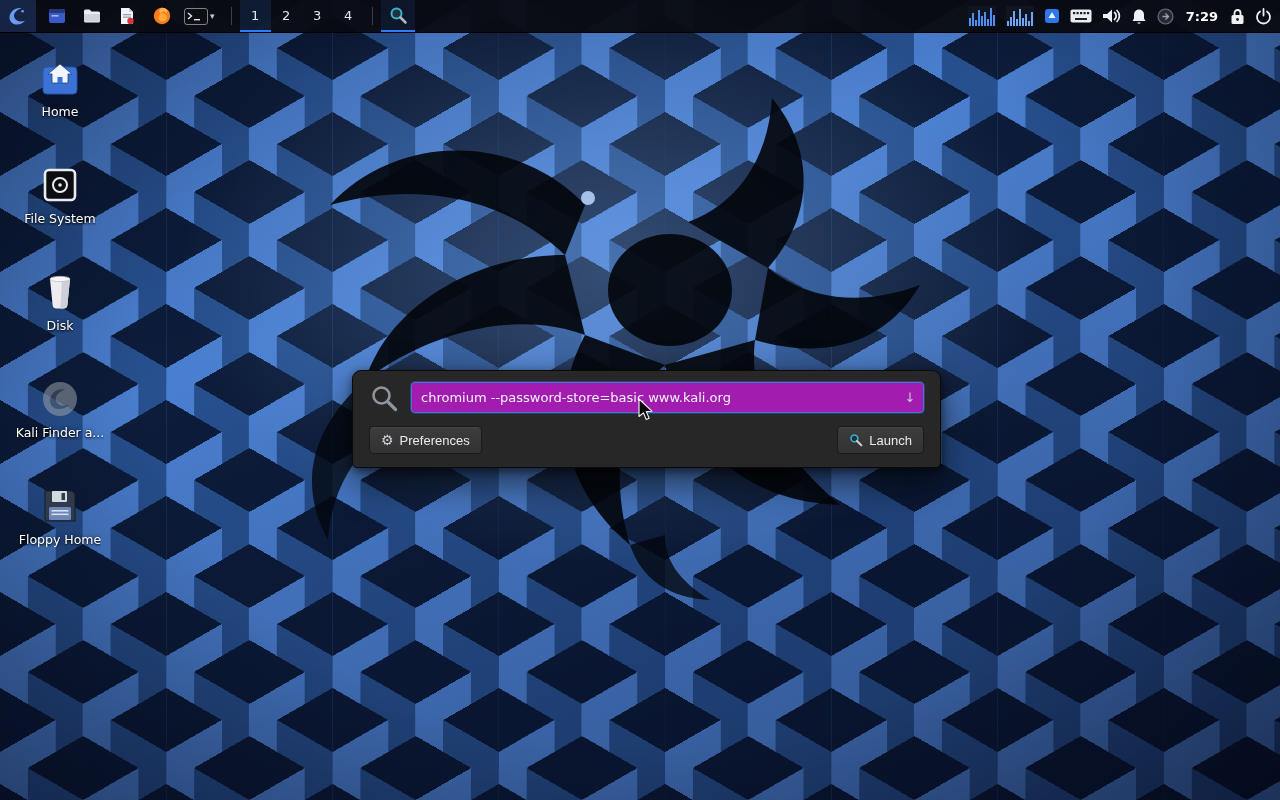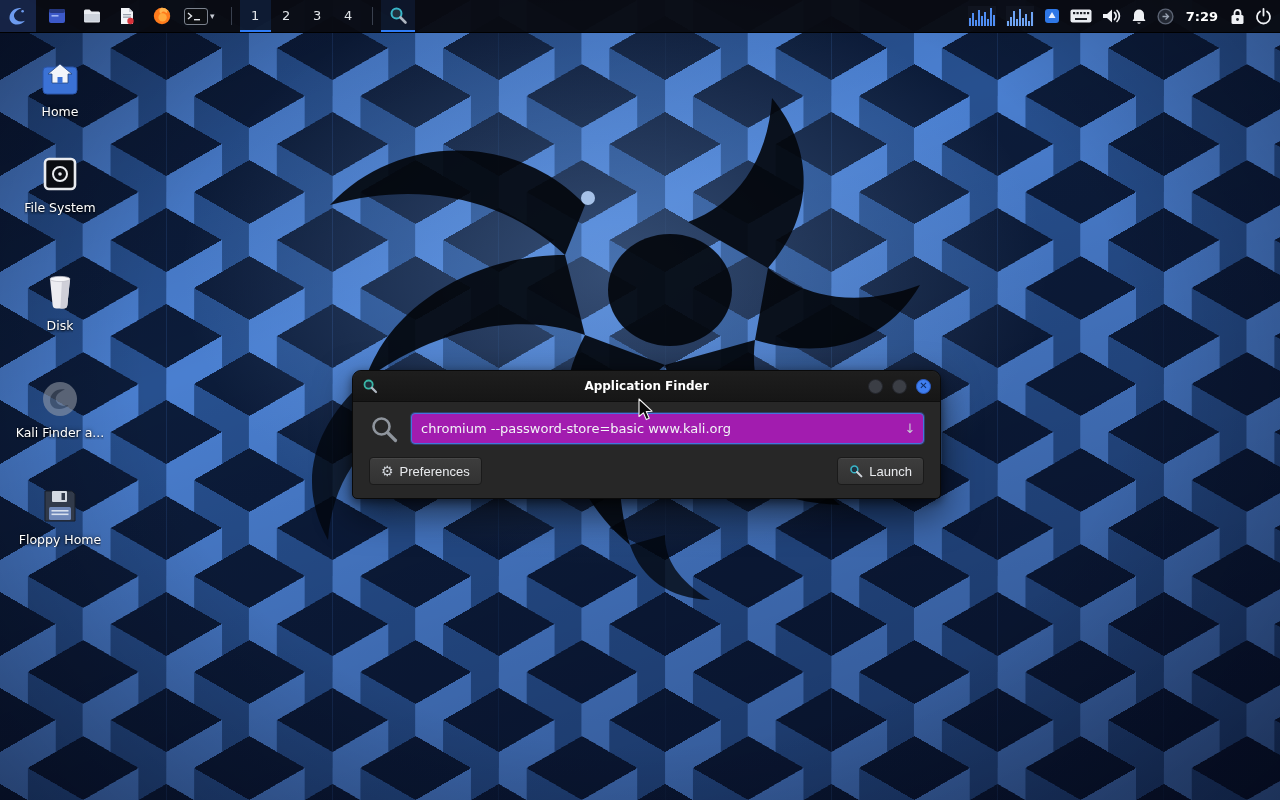--- a/index.html
+++ b/index.html
@@ -296,21 +296,21 @@
     <svg width="42" height="40" viewBox="0 0 42 40">
       <rect x="4" y="9" width="34" height="27" rx="4" fill="#3b72d6"></rect>
       <rect x="4" y="9" width="34" height="27" rx="4" fill="none" stroke="#2a54a8"></rect>
       <path d="M21 6 L33 16 h-4 v9 h-16 v-9 h-4 Z" fill="#f2f5fa" stroke="#22447f" stroke-width="0.8"></path>
       <rect x="18.5" y="19" width="5" height="6" fill="#3b72d6"></rect>
     </svg>
   </div>
   <div class="di-label">Home</div>
 </div>
 
-<div class="desktop-icon" style="top:152px">
+<div class="desktop-icon" style="top:163px">
   <div class="di-glyph">
     <svg width="40" height="40" viewBox="0 0 40 40">
       <rect x="5" y="5" width="30" height="30" rx="4" fill="#0b0d12" stroke="#e9ebef" stroke-width="2.6"></rect>
       <circle cx="20" cy="20" r="7" fill="none" stroke="#e9ebef" stroke-width="2"></circle>
       <circle cx="20" cy="20" r="1.8" fill="#e9ebef"></circle>
     </svg>
   </div>
   <div class="di-label">File System</div>
 </div>
 
@@ -343,34 +343,20 @@
       <rect x="21.5" y="7" width="3.5" height="7" fill="#313a4a"></rect>
       <rect x="9" y="21" width="22" height="13" rx="1.5" fill="#6e87b8"></rect>
       <rect x="11.5" y="24" width="17" height="1.6" fill="#d9e1ee"></rect>
       <rect x="11.5" y="27.5" width="17" height="1.6" fill="#d9e1ee"></rect>
     </svg>
   </div>
   <div class="di-label">Floppy Home</div>
 </div>
 
 <div class="finder">
-  <div class="titlebar">
-    <svg width="16" height="16" viewBox="0 0 16 16">
-      <circle cx="6.6" cy="6.6" r="4.1" fill="#1d2f3a" stroke="#39b6a6" stroke-width="1.8"></circle>
-      <line x1="9.9" y1="9.9" x2="14" y2="14" stroke="#aeb6c0" stroke-width="2.2" stroke-linecap="round"></line>
-    </svg>
-    <div class="titlebar-title">Application Finder</div>
-    <div class="win-btns">
-      <div class="wbtn"></div>
-      <div class="wbtn"></div>
-      <div class="wbtn close">
-          <span>✕</span>
-        </div>
-    </div>
-  </div>
   <div class="finder-body">
     <div class="search-row">
       <svg width="30" height="30" viewBox="0 0 30 30">
         <circle cx="12.5" cy="12.5" r="8" fill="none" stroke="#8f959d" stroke-width="2.6"></circle>
         <line x1="18.5" y1="18.5" x2="26.5" y2="26.5" stroke="#8f959d" stroke-width="3.2" stroke-linecap="round"></line>
       </svg>
       <div class="entry">
         <input class="search-input" type="text" autofocus="" value="chromium --password-store=basic www.kali.org" style="">
         <div class="entry-arrow">
           <span style="font-size:13px;">↓</span>

